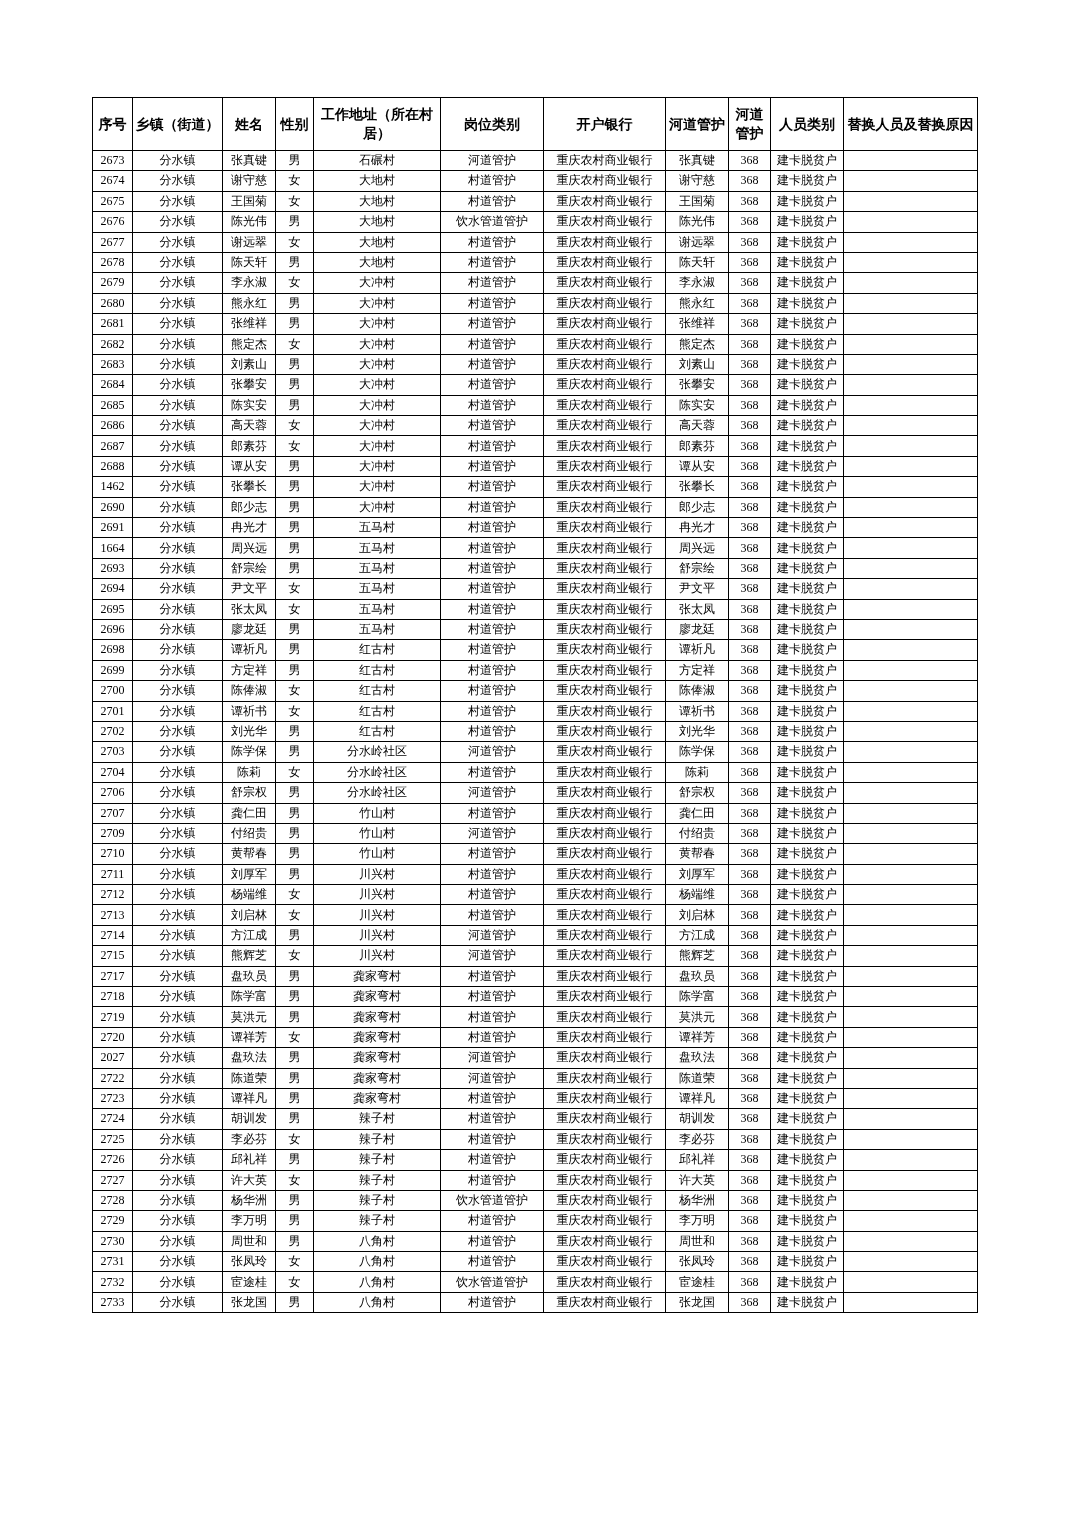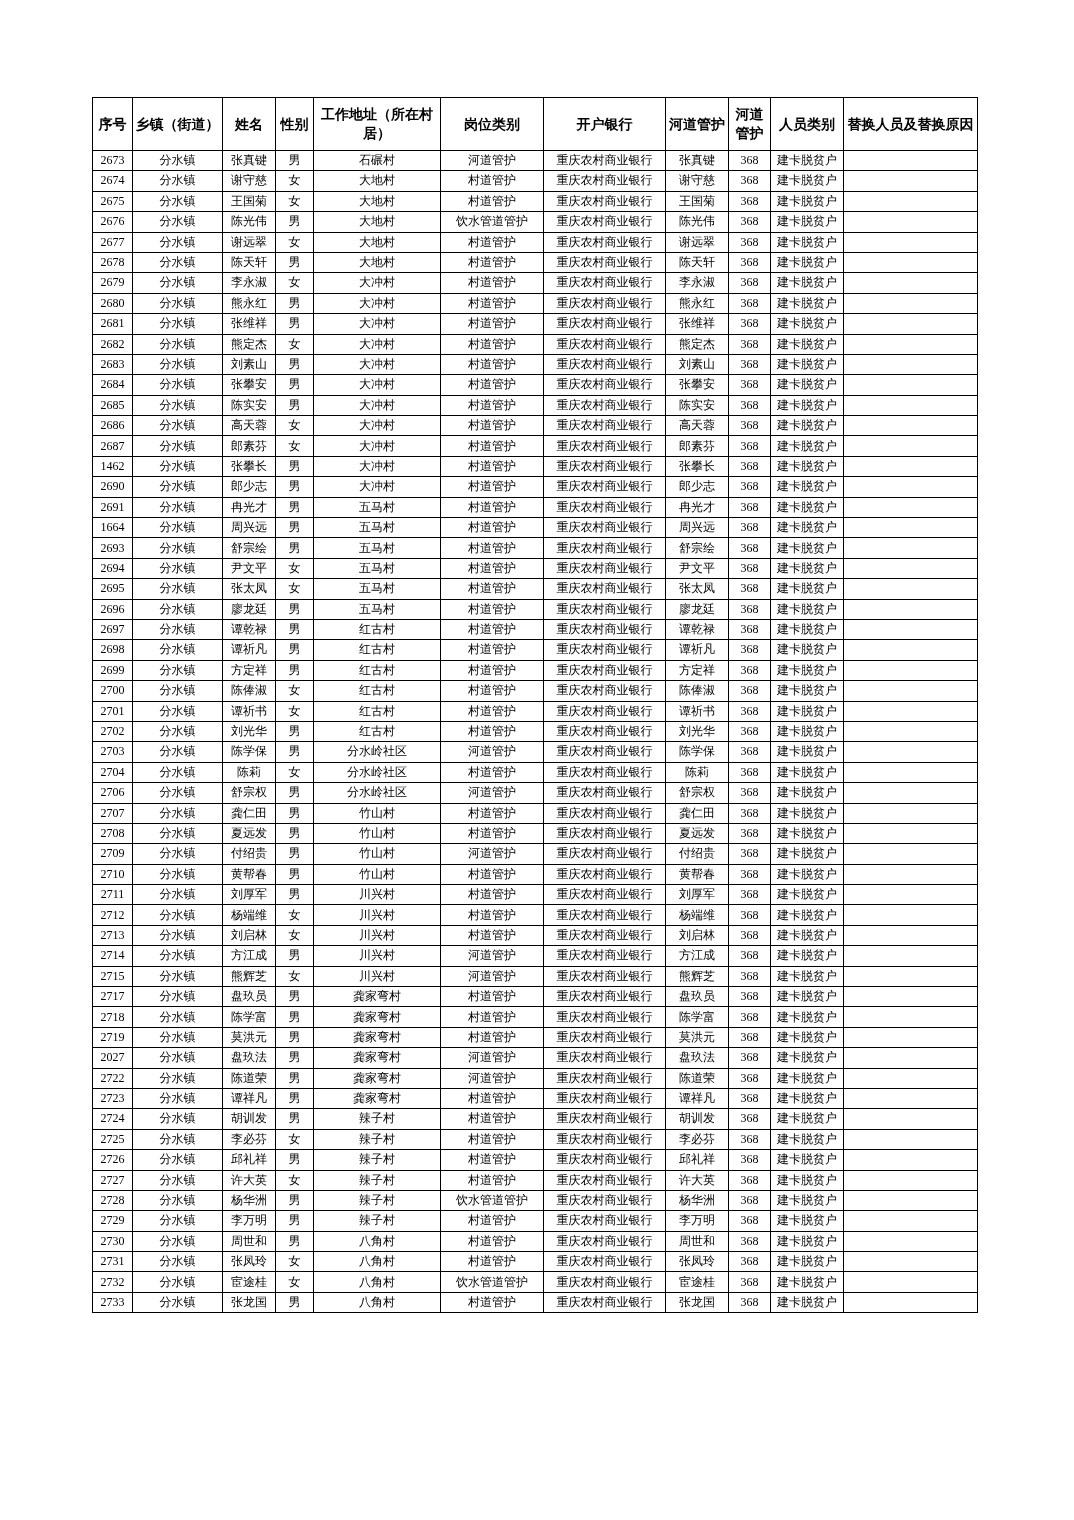--- a/index.html
+++ b/index.html
@@ -250,20 +250,33 @@
           <td>女</td>
           <td>大冲村</td>
           <td>村道管护</td>
           <td>重庆农村商业银行</td>
           <td>郎素芬</td>
           <td>368</td>
           <td>建卡脱贫户</td>
           <td></td>
         </tr>
         <tr>
+          <td>2688</td>
+          <td>分水镇</td>
+          <td>谭从安</td>
+          <td>男</td>
+          <td>大冲村</td>
+          <td>村道管护</td>
+          <td>重庆农村商业银行</td>
+          <td>谭从安</td>
+          <td>368</td>
+          <td>建卡脱贫户</td>
+          <td></td>
+        </tr>
+        <tr>
           <td>1462</td>
           <td>分水镇</td>
           <td>张攀长</td>
           <td>男</td>
           <td>大冲村</td>
           <td>村道管护</td>
           <td>重庆农村商业银行</td>
           <td>张攀长</td>
           <td>368</td>
           <td>建卡脱贫户</td>
@@ -349,33 +362,20 @@
         </tr>
         <tr>
           <td>2696</td>
           <td>分水镇</td>
           <td>廖龙廷</td>
           <td>男</td>
           <td>五马村</td>
           <td>村道管护</td>
           <td>重庆农村商业银行</td>
           <td>廖龙廷</td>
-          <td>368</td>
-          <td>建卡脱贫户</td>
-          <td></td>
-        </tr>
-        <tr>
-          <td>2697</td>
-          <td>分水镇</td>
-          <td>谭乾禄</td>
-          <td>男</td>
-          <td>红古村</td>
-          <td>村道管护</td>
-          <td>重庆农村商业银行</td>
-          <td>谭乾禄</td>
           <td>368</td>
           <td>建卡脱贫户</td>
           <td></td>
         </tr>
         <tr>
           <td>2698</td>
           <td>分水镇</td>
           <td>谭祈凡</td>
           <td>男</td>
           <td>红古村</td>
@@ -484,33 +484,20 @@
           <td>男</td>
           <td>竹山村</td>
           <td>村道管护</td>
           <td>重庆农村商业银行</td>
           <td>龚仁田</td>
           <td>368</td>
           <td>建卡脱贫户</td>
           <td></td>
         </tr>
         <tr>
-          <td>2708</td>
-          <td>分水镇</td>
-          <td>夏远发</td>
-          <td>男</td>
-          <td>竹山村</td>
-          <td>村道管护</td>
-          <td>重庆农村商业银行</td>
-          <td>夏远发</td>
-          <td>368</td>
-          <td>建卡脱贫户</td>
-          <td></td>
-        </tr>
-        <tr>
           <td>2709</td>
           <td>分水镇</td>
           <td>付绍贵</td>
           <td>男</td>
           <td>竹山村</td>
           <td>河道管护</td>
           <td>重庆农村商业银行</td>
           <td>付绍贵</td>
           <td>368</td>
           <td>建卡脱贫户</td>
@@ -622,20 +609,33 @@
         </tr>
         <tr>
           <td>2719</td>
           <td>分水镇</td>
           <td>莫洪元</td>
           <td>男</td>
           <td>龚家弯村</td>
           <td>村道管护</td>
           <td>重庆农村商业银行</td>
           <td>莫洪元</td>
+          <td>368</td>
+          <td>建卡脱贫户</td>
+          <td></td>
+        </tr>
+        <tr>
+          <td>2720</td>
+          <td>分水镇</td>
+          <td>谭祥芳</td>
+          <td>女</td>
+          <td>龚家弯村</td>
+          <td>村道管护</td>
+          <td>重庆农村商业银行</td>
+          <td>谭祥芳</td>
           <td>368</td>
           <td>建卡脱贫户</td>
           <td></td>
         </tr>
         <tr>
           <td>2027</td>
           <td>分水镇</td>
           <td>盘玖法</td>
           <td>男</td>
           <td>龚家弯村</td>

